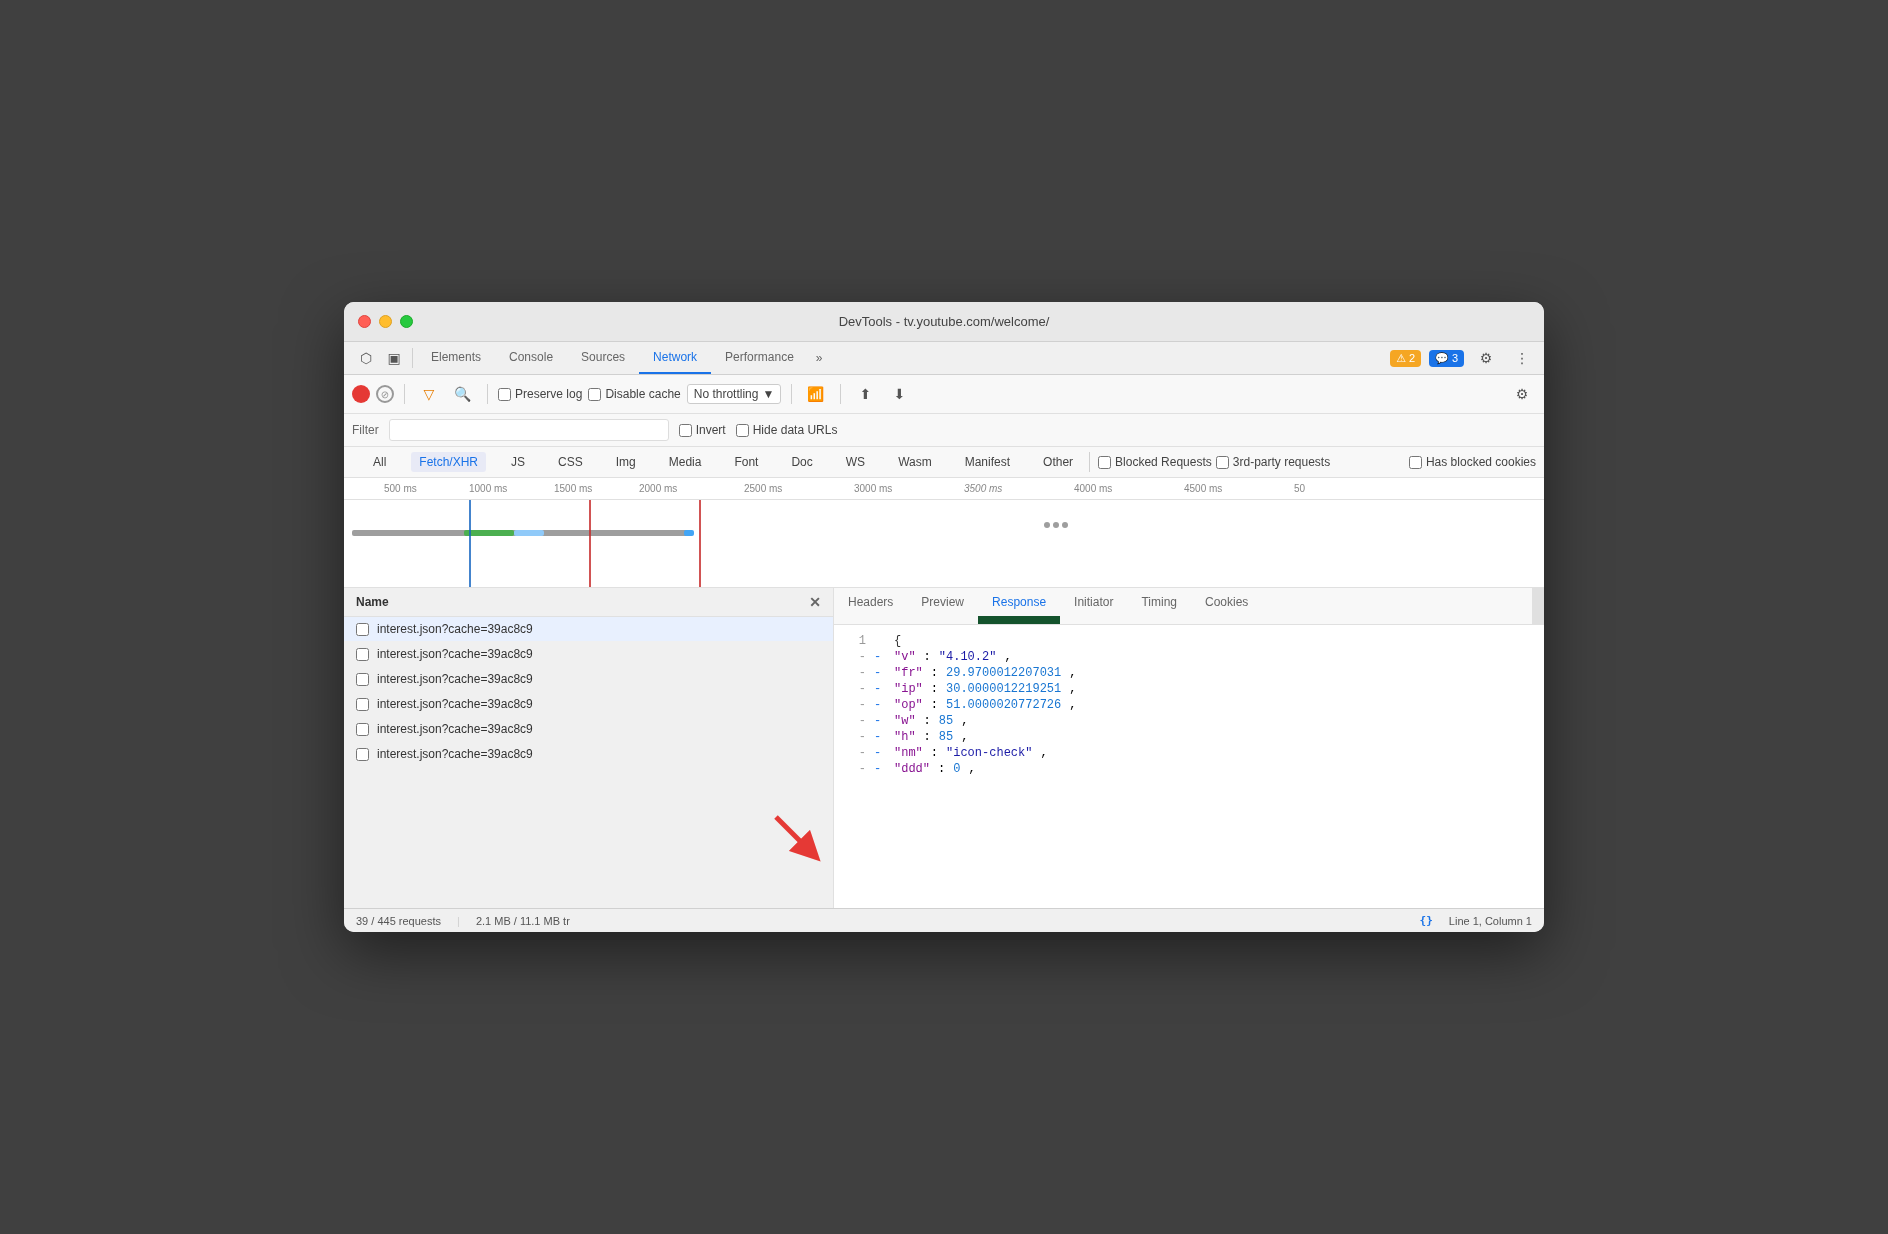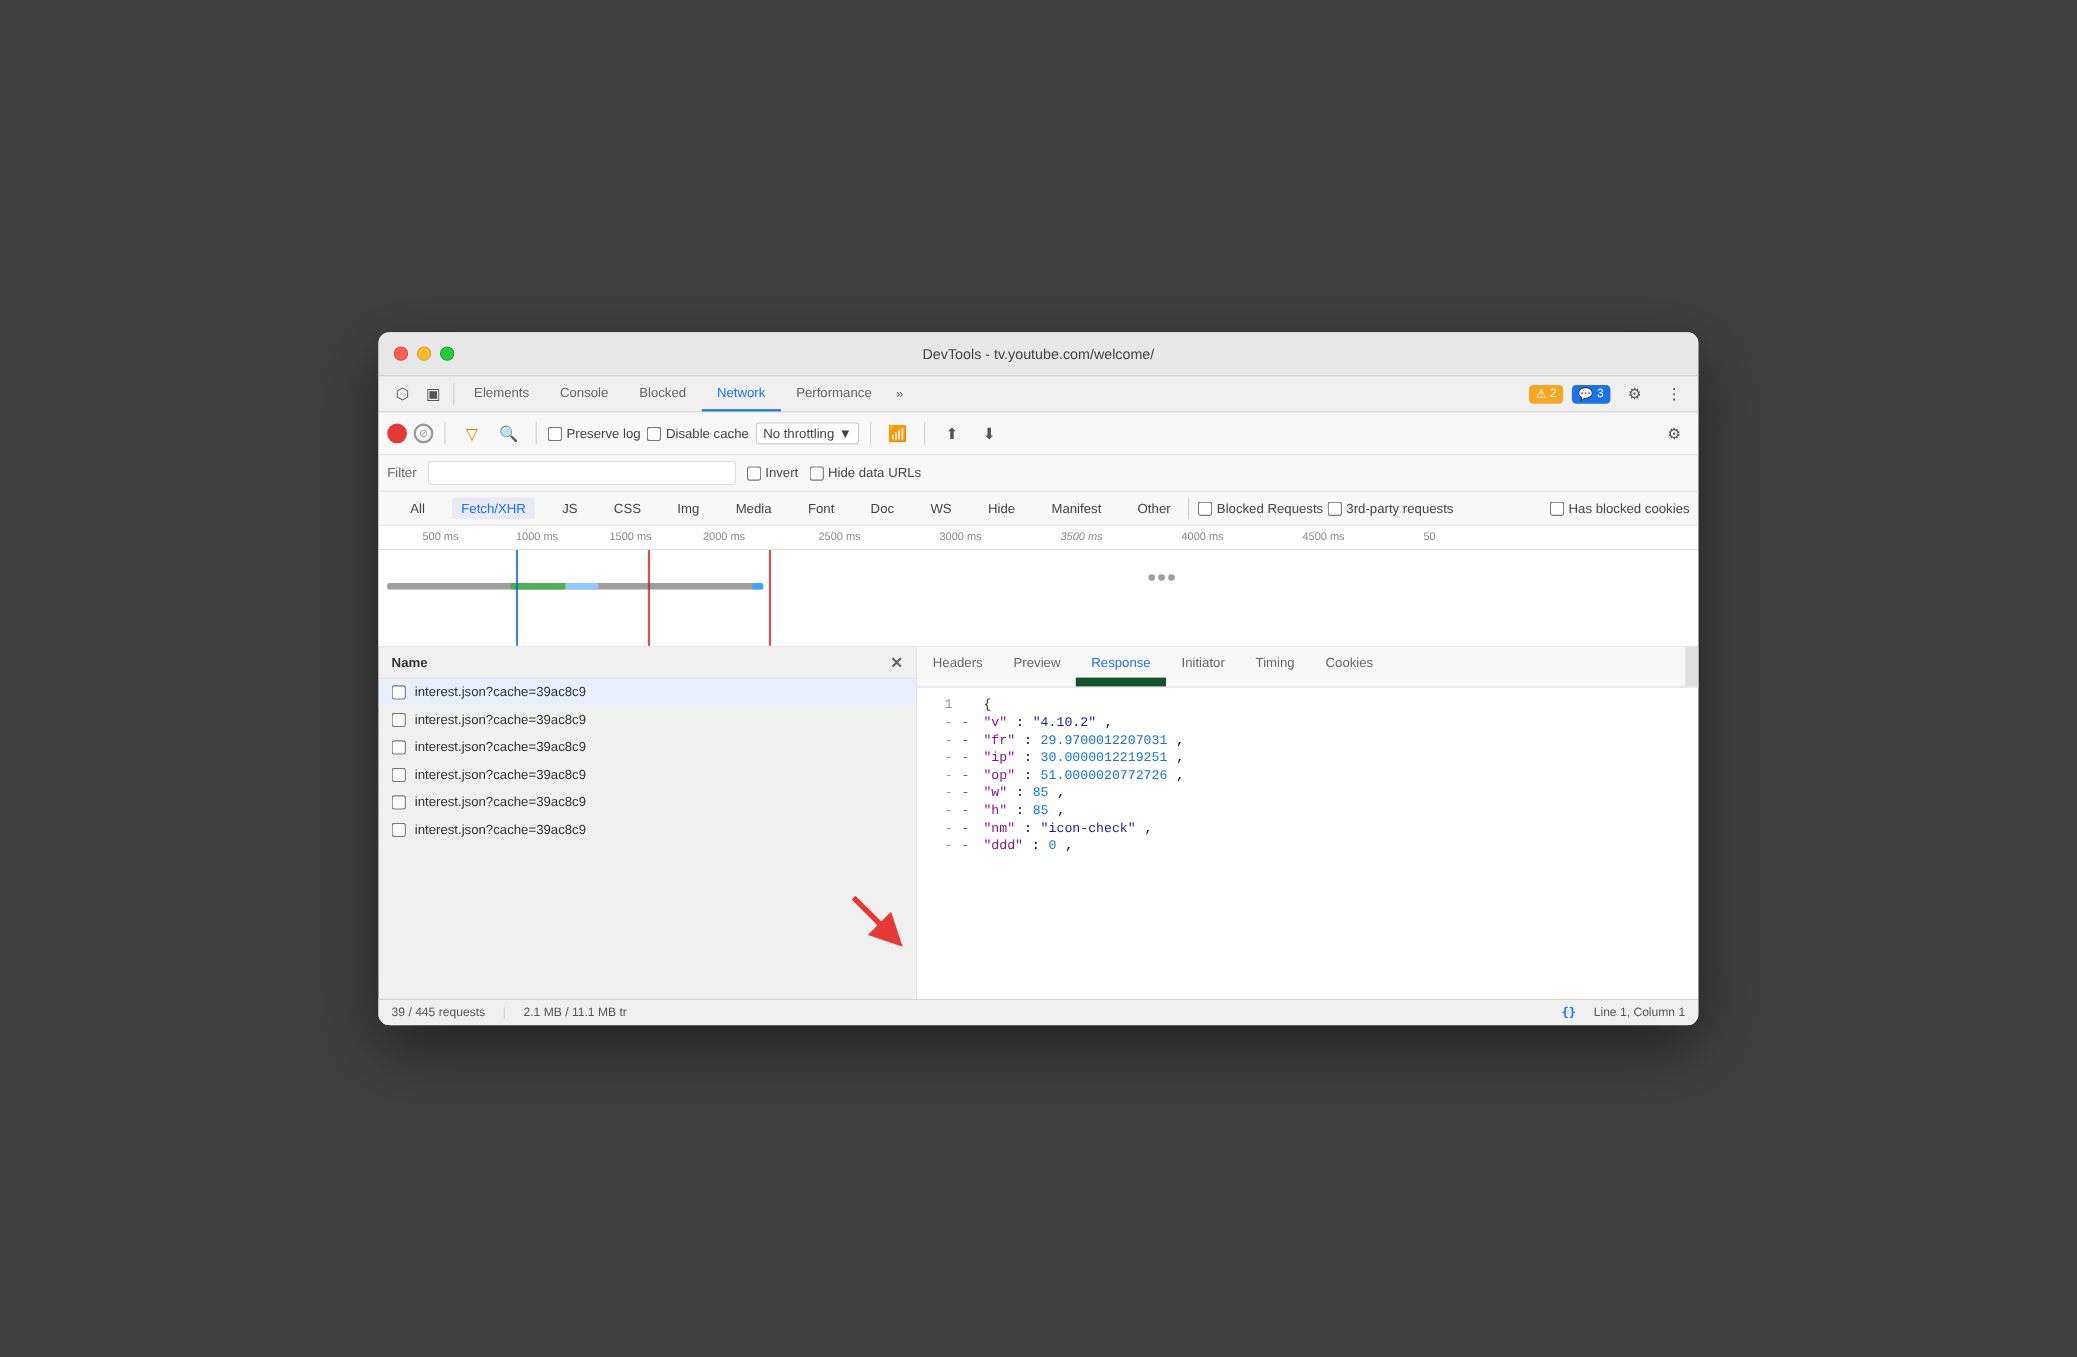--- a/index.html
+++ b/index.html
@@ -354,21 +354,21 @@
     </div>
     <span class="title-text">DevTools - tv.youtube.com/welcome/</span>
   </div>
 
   <div class="tab-bar">
     <div class="toolbar-icon">⬡</div>
     <div class="toolbar-icon">▣</div>
     <div class="toolbar-sep"></div>
     <div class="tab">Elements</div>
     <div class="tab">Console</div>
-    <div class="tab">Blocked</div>
+    <div class="tab">Sources</div>
     <div class="tab active">Network</div>
     <div class="tab">Performance</div>
     <div class="tab-more">»</div>
     <div class="tab-right">
       <div class="badge">
         <span>⚠</span>
         <span>2</span>
       </div>
       <div class="badge badge-blue">
         <span>💬</span>
@@ -424,21 +424,21 @@
   <div class="type-bar">
     <button class="type-btn">All</button>
     <button class="type-btn active">Fetch/XHR</button>
     <button class="type-btn">JS</button>
     <button class="type-btn">CSS</button>
     <button class="type-btn">Img</button>
     <button class="type-btn">Media</button>
     <button class="type-btn">Font</button>
     <button class="type-btn">Doc</button>
     <button class="type-btn">WS</button>
-    <button class="type-btn">Hide</button>
+    <button class="type-btn">Wasm</button>
     <button class="type-btn">Manifest</button>
     <button class="type-btn">Other</button>
     <div style="width:1px;height:20px;background:#d0d0d0;margin:0 4px"></div>
     <label class="checkbox-label">
       <input type="checkbox" style="">
       <span>Blocked Requests</span>
     </label>
     <label class="checkbox-label">
       <input type="checkbox" style="">
       <span>3rd-party requests</span>

